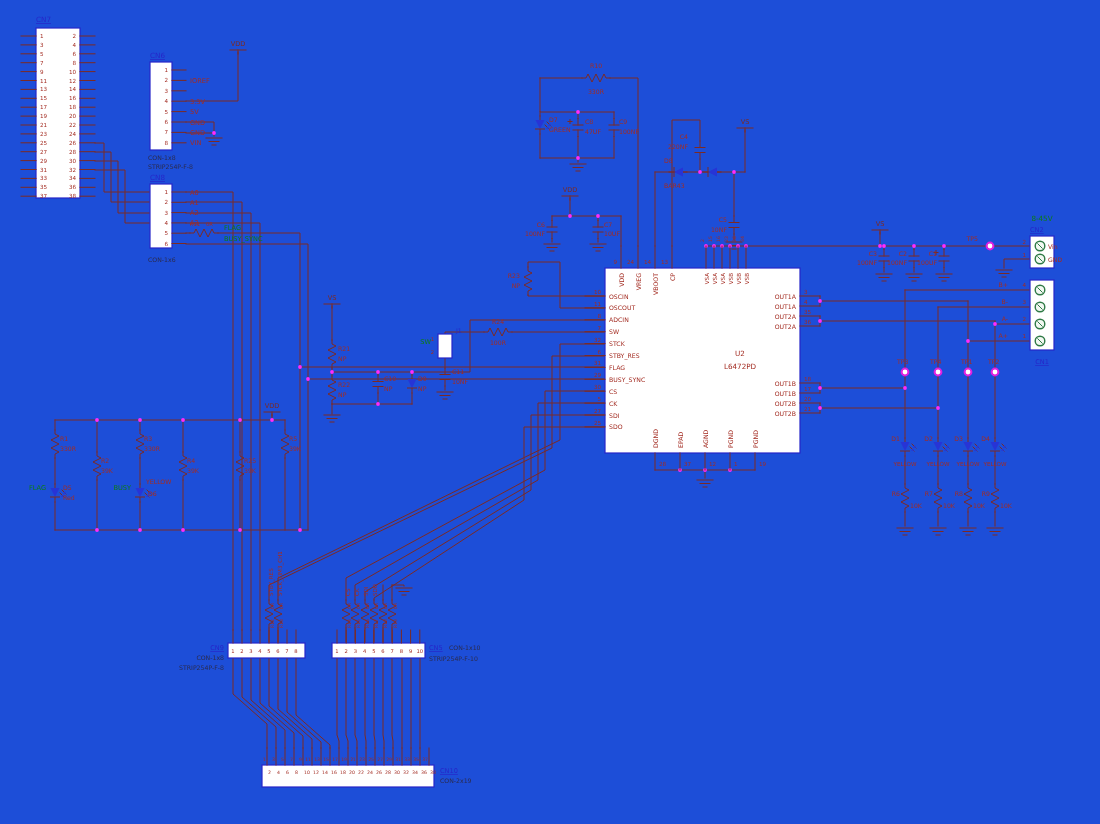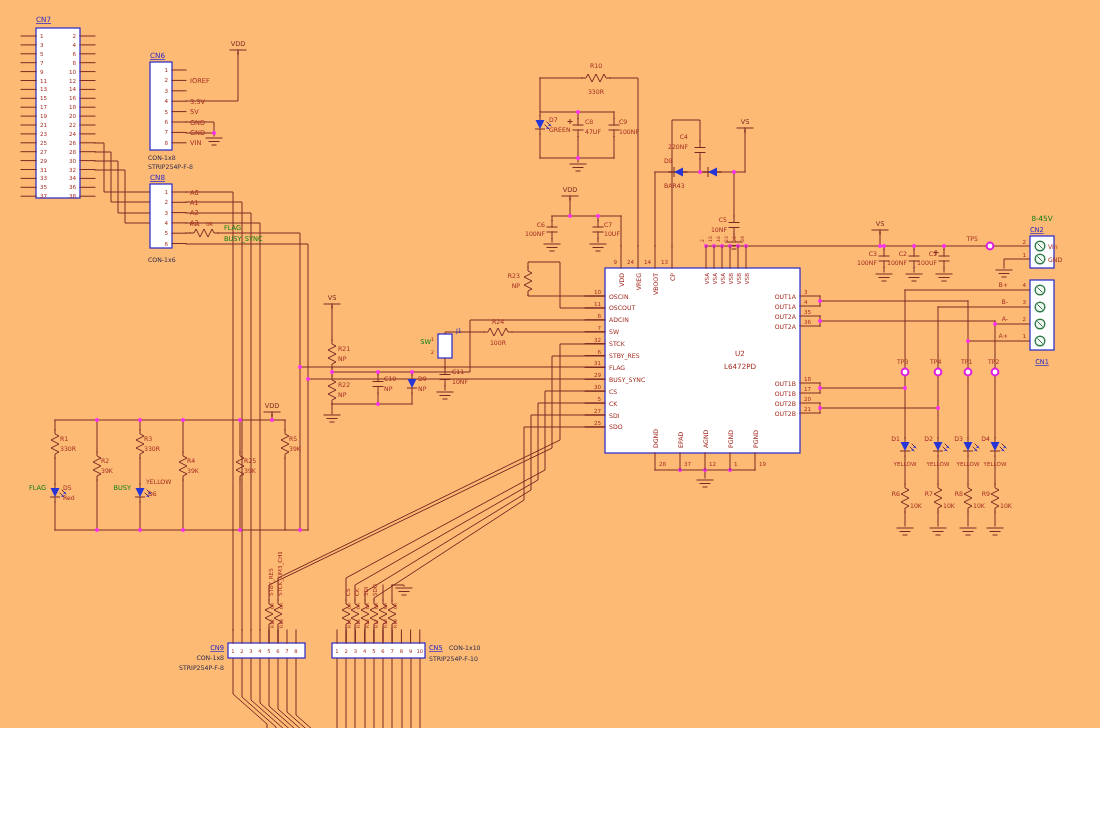--- a/index.html
+++ b/index.html
@@ -1,16 +1,16 @@
 <!DOCTYPE html>
 <html><head>
 <meta charset="utf-8">
 <style>
   html,body{margin:0;padding:0;background:#fff}
-  .wrap{width:1100px;height:728px;background:#fdba74;position:relative;overflow:hidden}
+  .wrap{width:1100px;height:824px;background:#1d4ed8;position:relative;overflow:hidden}
   svg{display:block}
   svg text{font-family:"DejaVu Sans","Liberation Sans",sans-serif;fill:#a32c22}
   .w{stroke:#7c2a24;stroke-width:1;fill:none;stroke-linecap:square}
   .bb{stroke:#2626c9;stroke-width:1.2;fill:#ffffff}
   .ledf{fill:#2734d6;stroke:none}
   .dotc{fill:#ff2bff}
   .tpc{fill:#ffffff;stroke:#e020e0;stroke-width:2}
   .termc{fill:#f2f8f2;stroke:#2f7a46;stroke-width:1.4}
   .termx{stroke:#2f7a46;stroke-width:1;fill:none}
   .red{fill:#a32c22}

